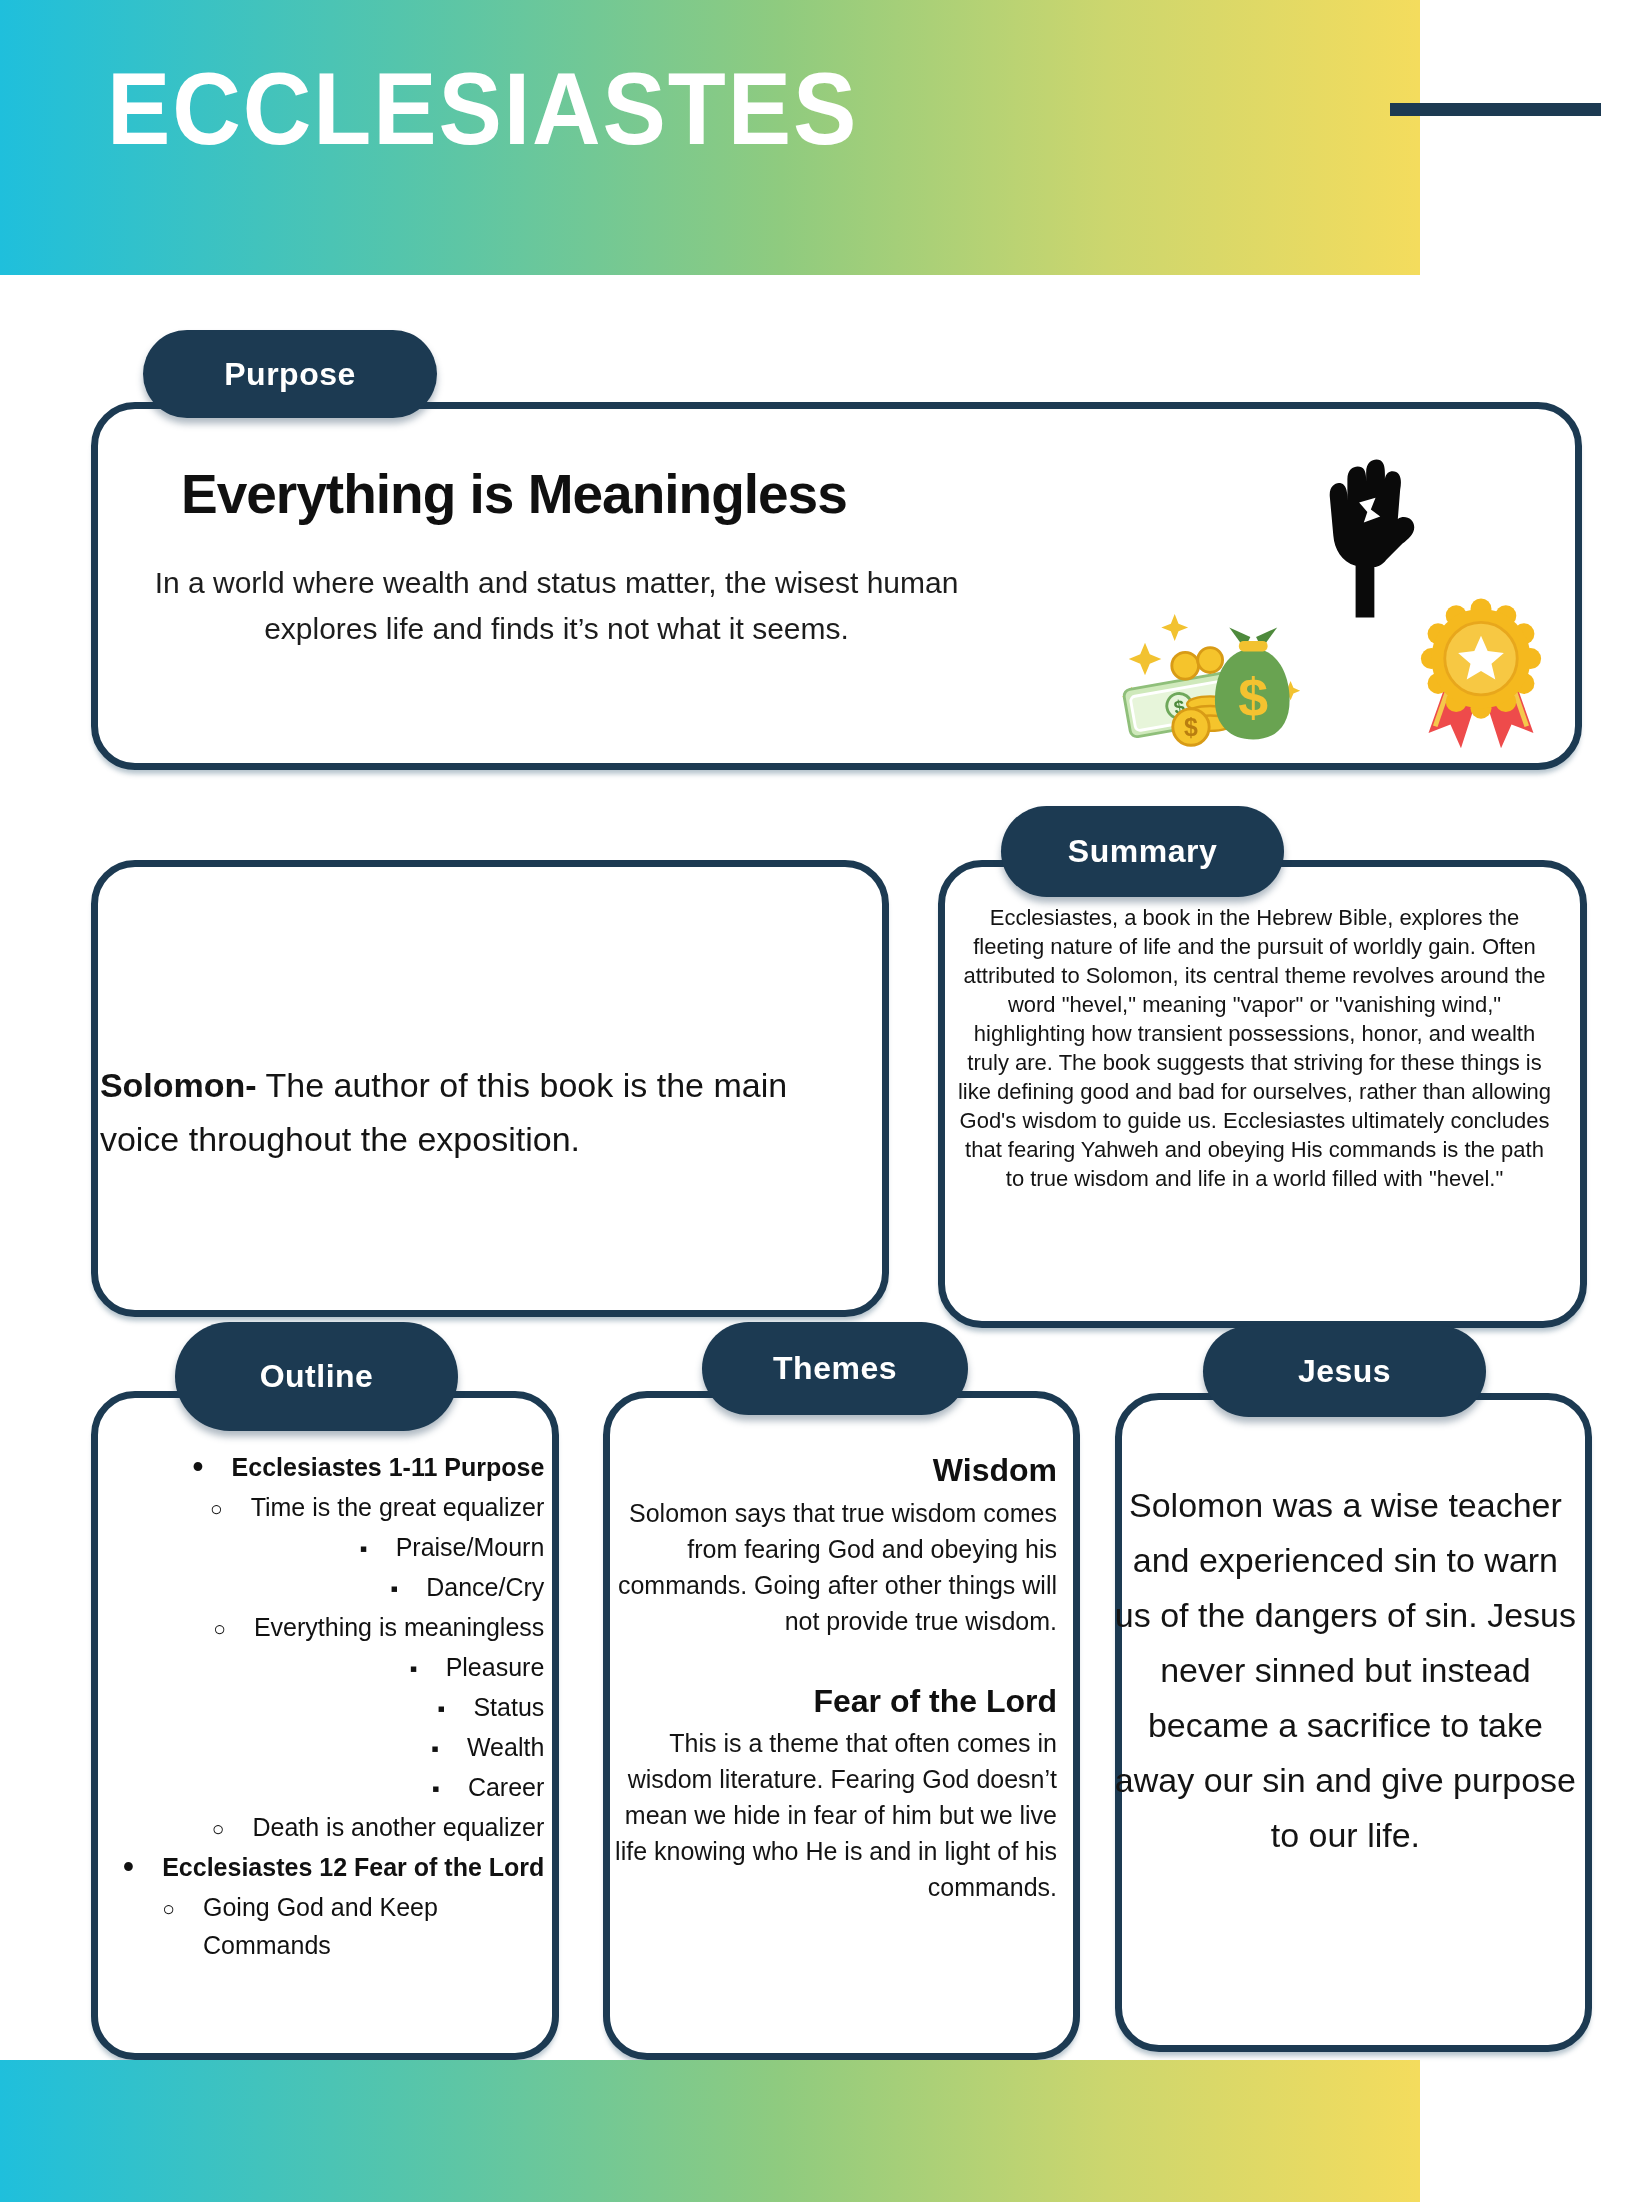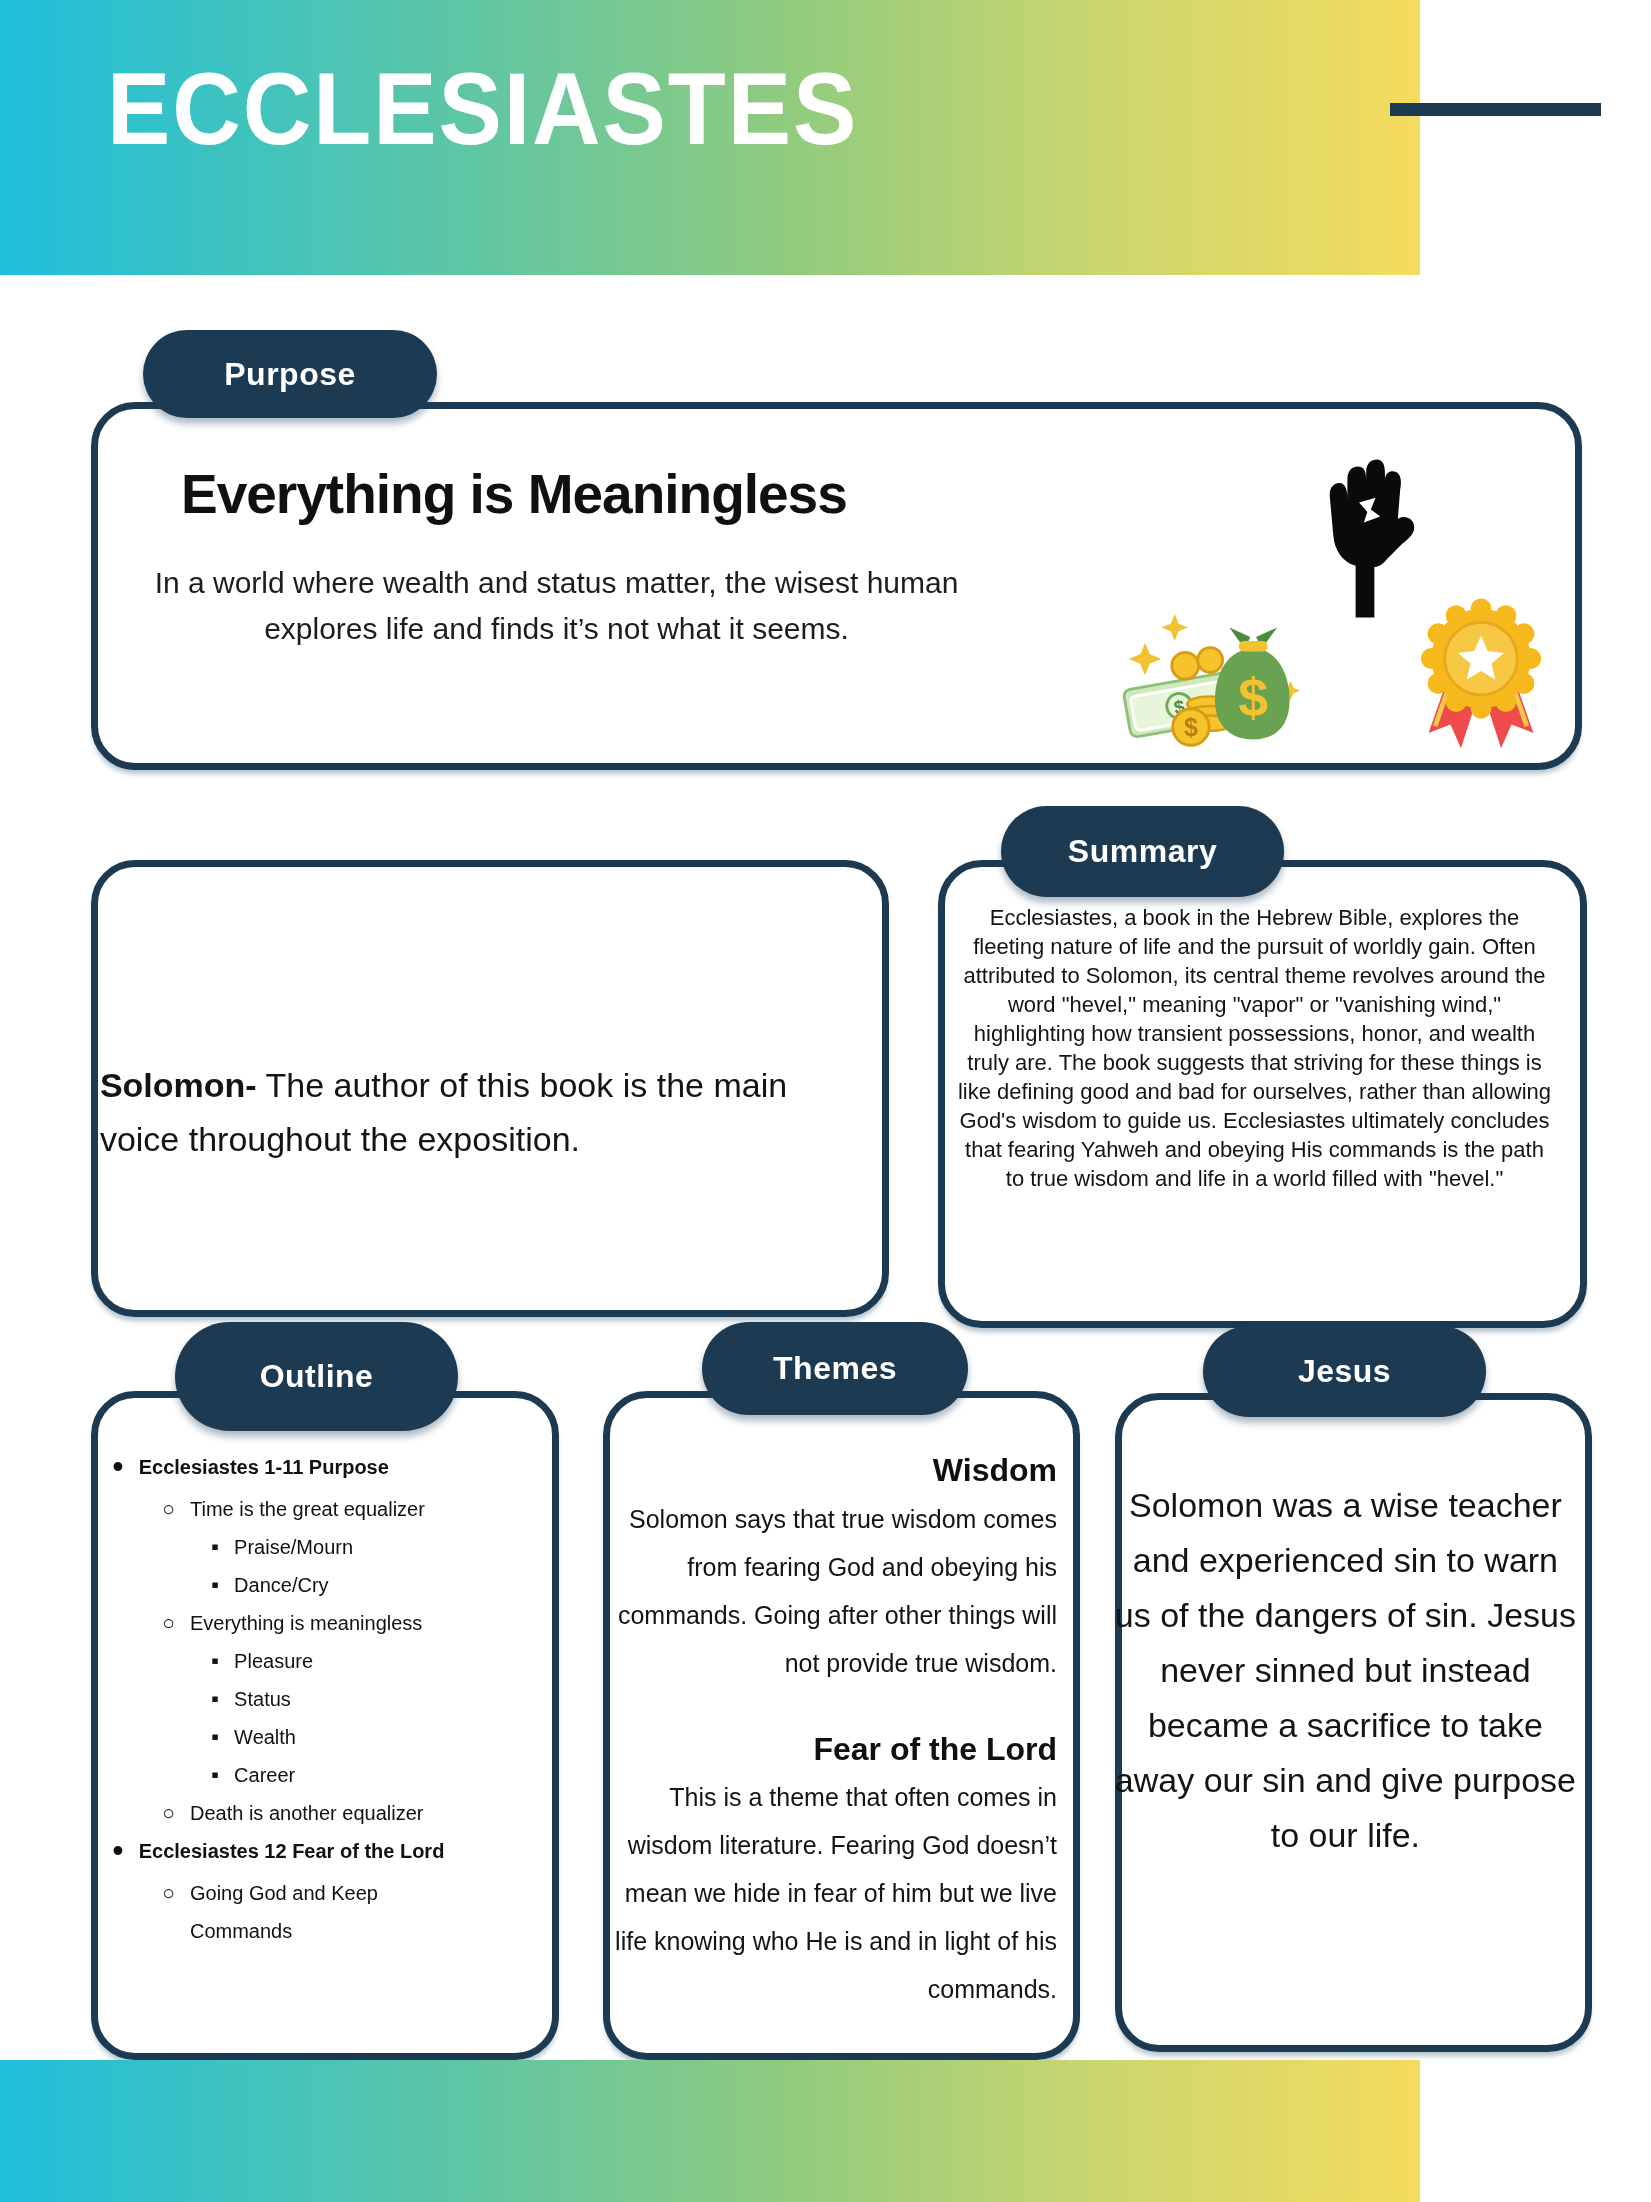--- a/index.html
+++ b/index.html
@@ -72,34 +72,34 @@
   .characters-text .name{font-weight:700;text-align:center;}
 
   
   .summary-text{
     position:absolute;left:10.5px;top:36px;width:598px;margin:0;
     font-size:22px;line-height:29px;text-align:center;color:#141414;
   }
 
   
   .outline-list{position:absolute;left:14.3px;top:50px;width:432px;margin:0;padding:0;list-style:none;}
-  .outline-list li{display:flex;gap:15px;font-size:20px;line-height:38px;color:#111;}
+  .outline-list li{display:flex;gap:28px;font-size:25px;line-height:38px;color:#111;justify-content:flex-end;}
   .outline-list .bullet{flex:0 0 auto;}
   .l1 .bullet::before{content:"•";font-size:32.5px;}
   .l1 .txt{font-weight:700;}
   .l2{margin-left:50px;}
   .l2 .bullet::before{content:"○";font-size:21px;}
   .l3{margin-left:99px;}
   .l3 .bullet::before{content:"▪";font-size:22px;}
   .wrap2{max-width:315px;}
 
   
   .themes-content{position:absolute;left:0;top:54px;width:447px;text-align:right;}
   .themes-content h3{margin:0 0 5.7px;font-size:32px;font-weight:800;color:#101010;}
-  .themes-content p{margin:0 0 44px;font-size:25px;line-height:48px;color:#141414;}
+  .themes-content p{margin:0 0 44px;font-size:25px;line-height:36px;color:#141414;}
 
   
   .jesus-text{
     position:absolute;left:-9.6px;top:78px;width:466px;margin:0;
     font-size:34px;line-height:55px;text-align:center;color:#141414;
   }
 </style>
 </head>
 <body>
 

